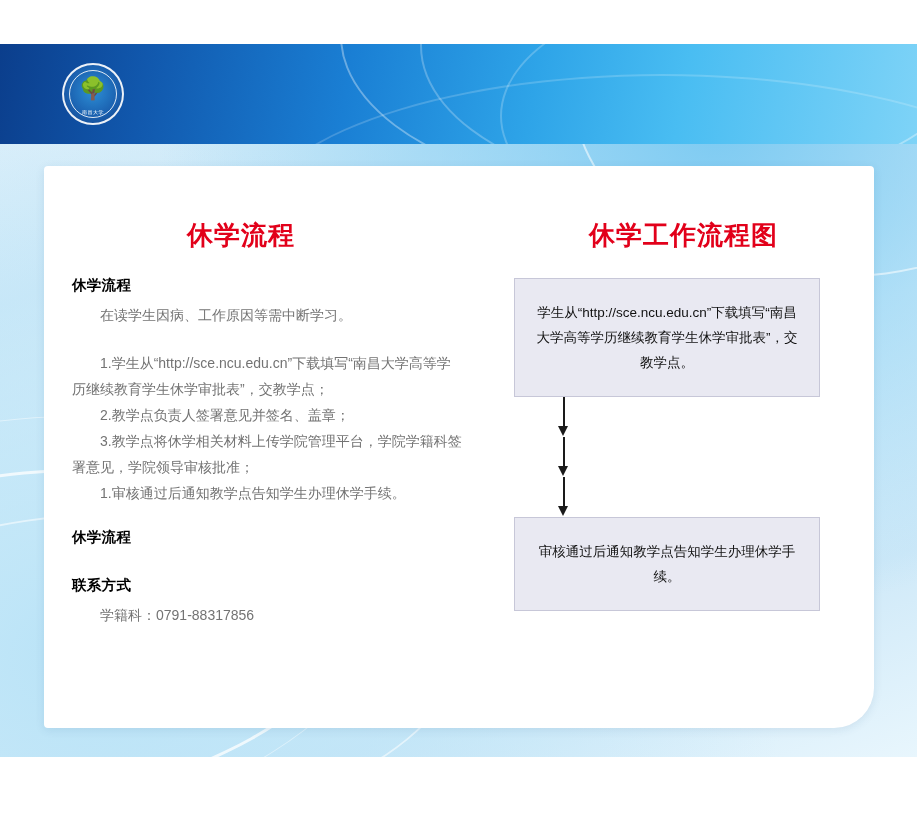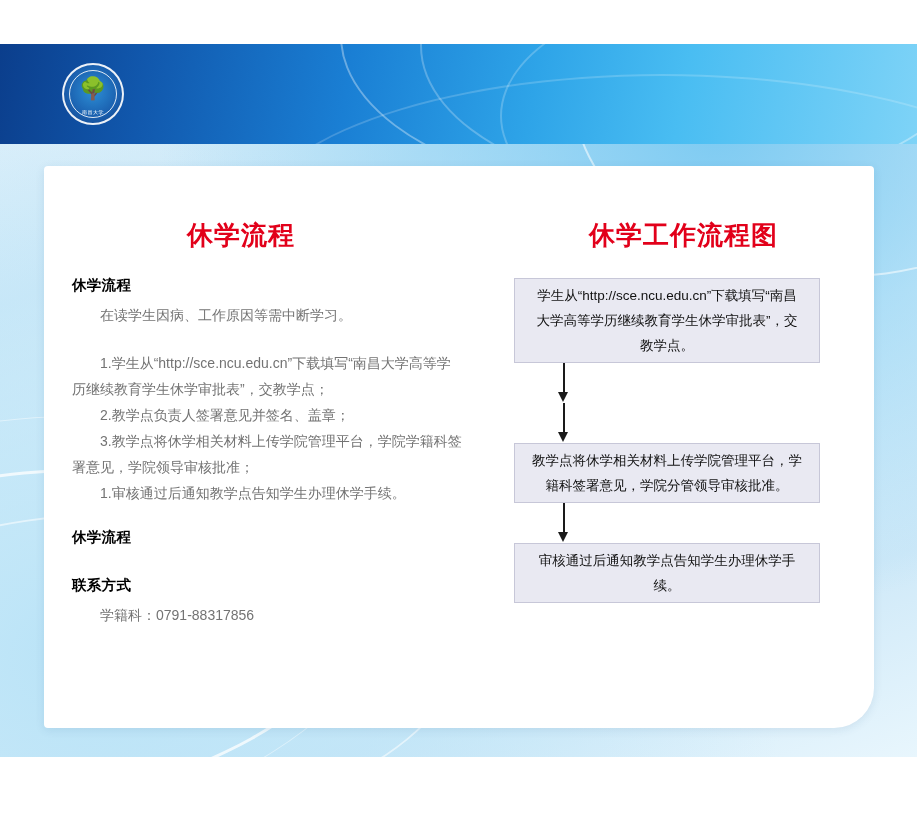--- a/index.html
+++ b/index.html
@@ -161,21 +161,21 @@
     position: absolute;
     left: 470px;
     top: 112px;
     width: 336px;
   }
   .flow-box {
     width: 306px;
     box-sizing: border-box;
     background: #e9e9f2;
     border: 1px solid #c7c7d8;
-    padding: 4px 16px;
+    padding: 21px 16px;
     font-size: 13.5px;
     line-height: 25px;
     color: #111111;
     text-align: center;
   }
   .flow-arrow {
     position: relative;
     width: 306px;
     height: 40px;
   }
@@ -273,21 +273,20 @@
         <div class="stem"></div>
         <div class="head"></div>
       </div>
 
 
       <div class="flow-arrow">
         <div class="stem"></div>
         <div class="head"></div>
       </div>
 
-      <div class="flow-box">教学点将休学相关材料上传学院管理平台，学籍科签署意见，学院分管领导审核批准。</div>
 
       <div class="flow-arrow">
         <div class="stem"></div>
         <div class="head"></div>
       </div>
 
       <div class="flow-box">审核通过后通知教学点告知学生办理休学手续。</div>
 
     </div>
 

